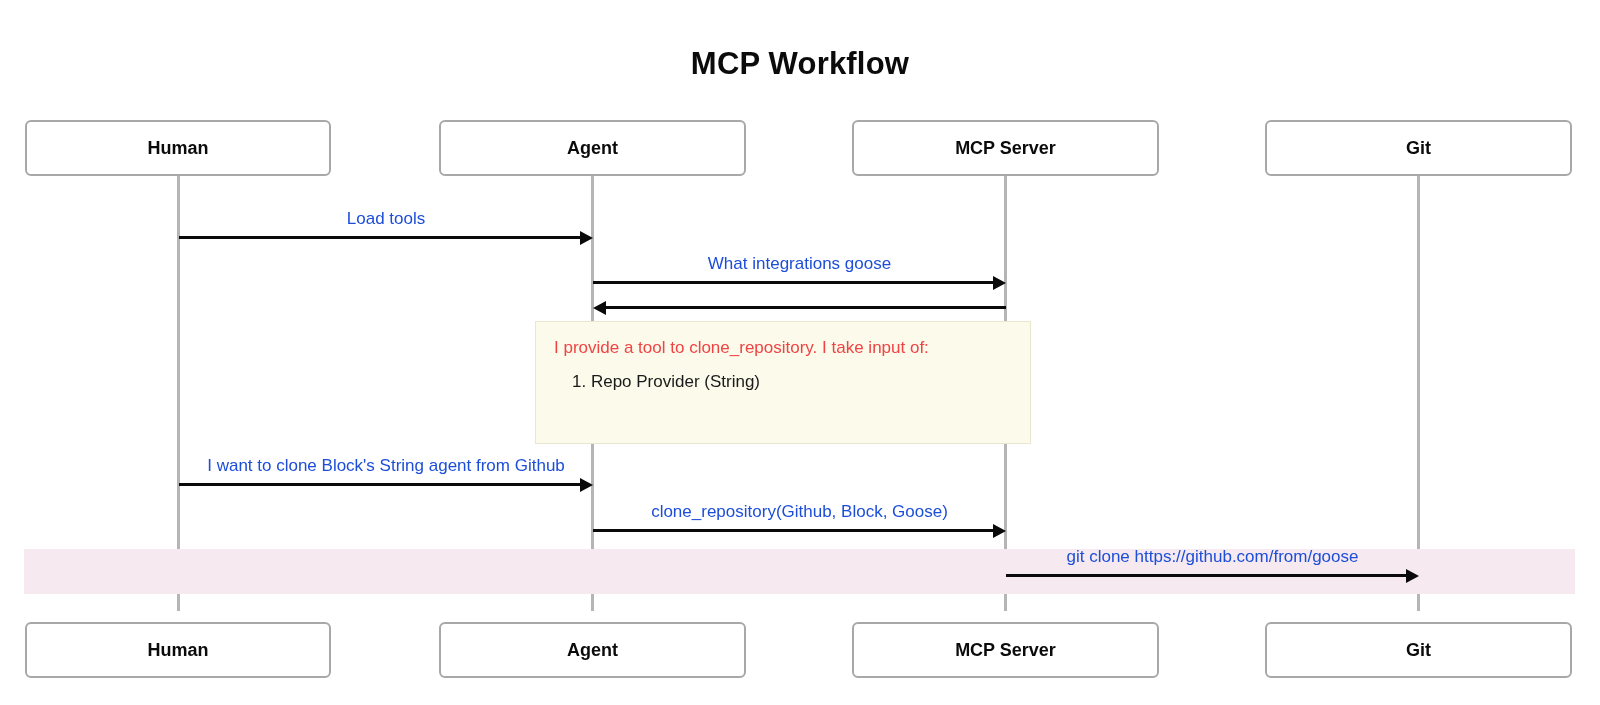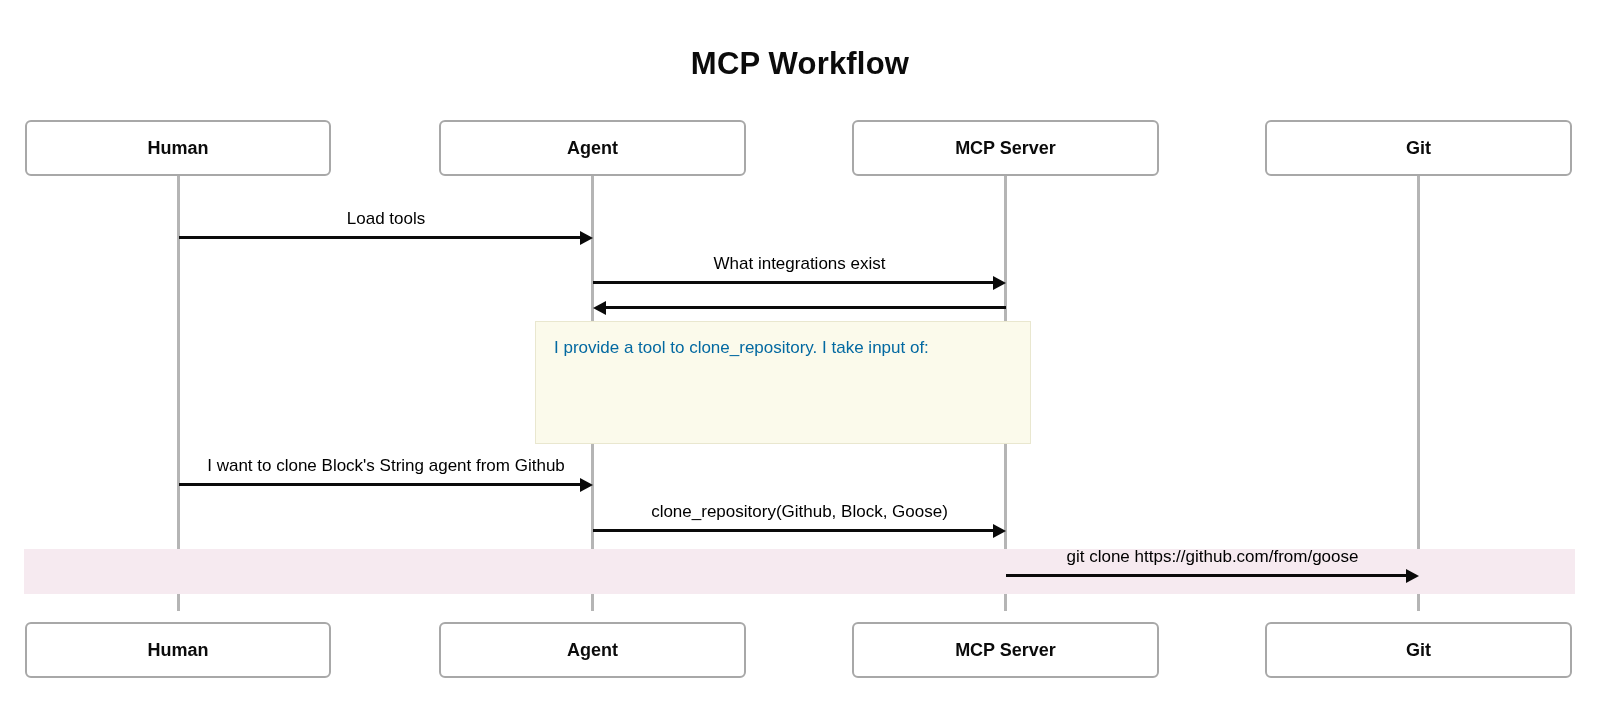--- a/index.html
+++ b/index.html
@@ -93,37 +93,37 @@
   }
   .msg-head.left {
     border-right: 13px solid #0a0a0a;
   }
   .msg-label {
     position: absolute;
     bottom: 9px;
     width: 100%;
     text-align: center;
     font-size: 17px;
-    color: #000000;
+    color: #1d4ed8;
     white-space: nowrap;
     line-height: 1;
   }
 
   
   .note-box {
     position: absolute;
     box-sizing: border-box;
     background: #fbfaeb;
     border: 1px solid #e9e7cf;
     z-index: 4;
     padding: 16px 18px 14px 18px;
   }
   .note-head {
     font-size: 17px;
-    color: #0369a1;
+    color: #ef4444;
     line-height: 1.2;
     margin: 0 0 12px 0;
   }
   .note-list {
     margin: 0;
     padding: 0;
     list-style: none;
   }
   .note-list li {
     font-size: 17px;
@@ -174,32 +174,33 @@
 
   <div class="message" style="left:179px; top:220px; width:414px;">
     <div class="msg-line" style="width:401px;"></div>
     <div class="msg-head right" style="left:401px;"></div>
     <div class="msg-label">Load tools</div>
   </div>
 
   <div class="message" style="left:593px; top:265px; width:413px;">
     <div class="msg-line" style="width:400px;"></div>
     <div class="msg-head right" style="left:400px;"></div>
-    <div class="msg-label">What integrations exist</div>
+    <div class="msg-label">What integrations goose</div>
   </div>
 
   <div class="message" style="left:593px; top:290px; width:413px;">
     <div class="msg-line" style="left:13px; width:400px;"></div>
     <div class="msg-head left" style="left:0px;"></div>
     <div class="msg-label"></div>
   </div>
 
   <div class="note-box" style="left:535px; top:305px; width:496px; height:123px;">
     <div class="note-head">I provide a tool to clone_repository. I take input of:</div>
     <ul class="note-list">
+      <li>1. Repo Provider (String)</li>
     </ul>
   </div>
 
   <div class="message" style="left:179px; top:467px; width:414px;">
     <div class="msg-line" style="width:401px;"></div>
     <div class="msg-head right" style="left:401px;"></div>
     <div class="msg-label">I want to clone Block's String agent from Github</div>
   </div>
 
   <div class="message" style="left:593px; top:513px; width:413px;">

